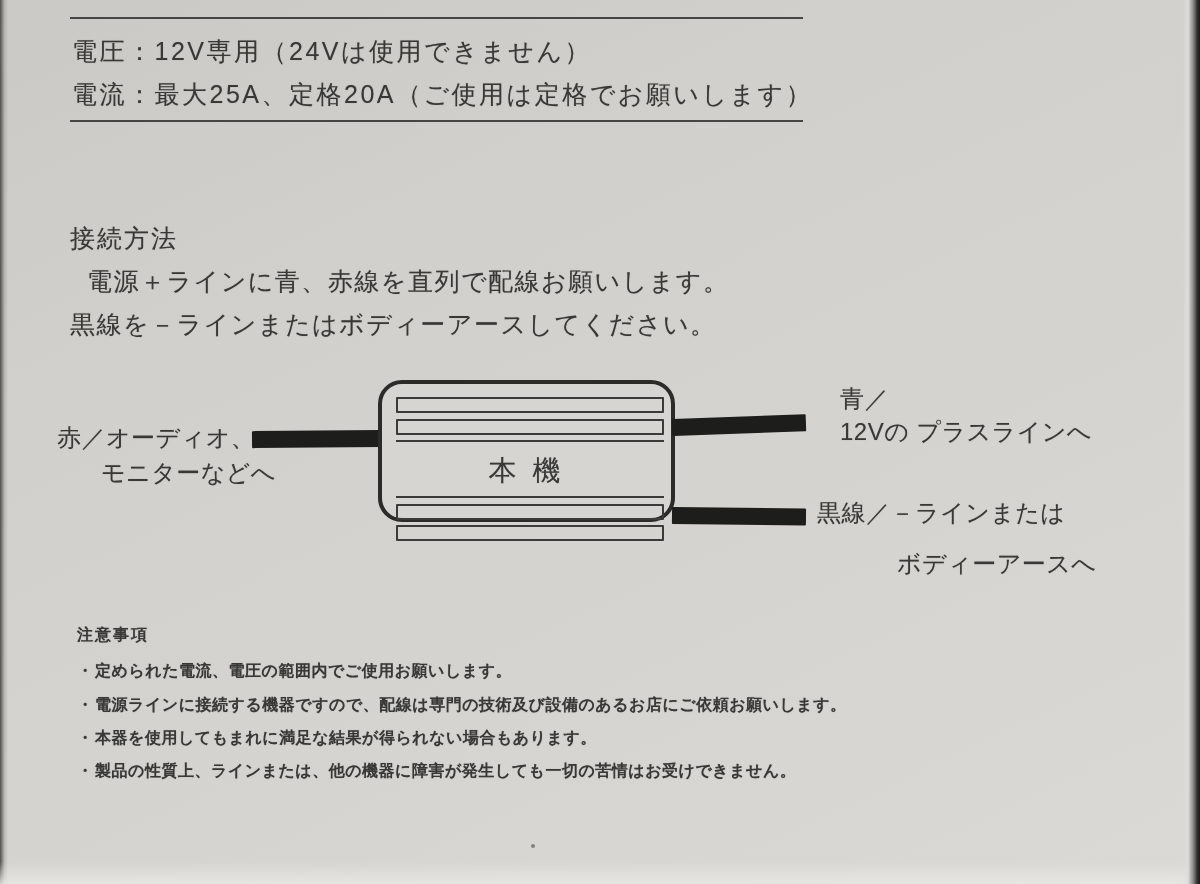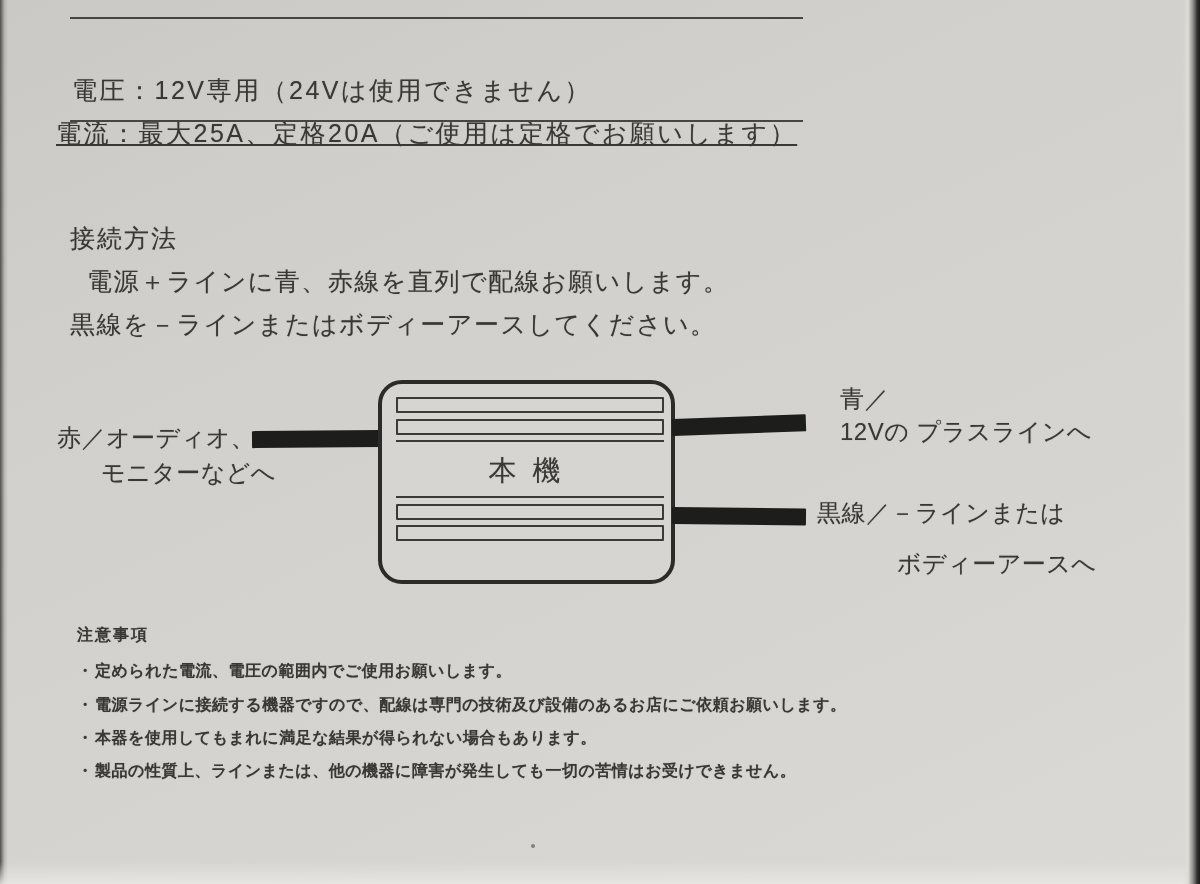--- a/index.html
+++ b/index.html
@@ -10,21 +10,21 @@
     overflow: hidden;
     background: linear-gradient(155deg, #cac9c5 0%, #d1d0cc 30%, #d5d4d0 65%, #dad9d5 100%);
     font-family: "Liberation Sans", "DejaVu Sans", sans-serif;
     color: #383836;
   }
   .txt {
     position: absolute;
     white-space: pre;
     text-shadow: 0 0 1px rgba(56,56,54,0.35);
   }
-  .spec    { font-size: 25px; letter-spacing: 2.5px; margin-top: 39px; }
+  .spec    { font-size: 25px; letter-spacing: 2.5px; }
   .heading { font-size: 25px; letter-spacing: 2px; }
   .bodyln  { font-size: 25px; letter-spacing: 1.5px; }
   .dlabel  { font-size: 24px; letter-spacing: 0.5px; }
   .note    { font-size: 16px; letter-spacing: 0.5px; font-weight: bold; }
   .note .bullet { display: inline-block; width: 18px; }
   .rule {
     position: absolute;
     left: 70px;
     width: 733px;
     height: 2px;
@@ -34,21 +34,21 @@
     position: absolute;
     height: 17px;
     background: #1d1d1b;
     border-radius: 1px;
   }
   .device-box {
     position: absolute;
     left: 378px;
     top: 380px;
     width: 297px;
-    height: 204px;
+    height: 142px;
     box-sizing: border-box;
     border: 4px solid #2b2b29;
     border-radius: 24px;
     background: #d6d5d1;
     text-decoration: underline;
   }
   .stripe {
     position: absolute;
     left: 14px;
     width: 268px;
@@ -101,21 +101,21 @@
     opacity: 0.7;
   }
 </style>
 </head>
 <body>
 
 <div class="sheet">
 
   <div class="rule" style="top:17px;"></div>
   <div class="txt spec" style="left:72px; top:35px;">電圧：12V専用（24Vは使用できません）</div>
-  <div class="txt spec" style="left:56px; top:78px;text-decoration:underline;">電流：最大25A、定格20A（ご使用は定格でお願いします）</div>
+  <div class="txt spec" style="left:72px; top:78px;">電流：最大25A、定格20A（ご使用は定格でお願いします）</div>
   <div class="rule" style="top:120px;"></div>
 
   <div class="txt heading" style="left:70px; top:222px;">接続方法</div>
   <div class="txt bodyln" style="left:87px; top:265px;">電源＋ラインに青、赤線を直列で配線お願いします。</div>
   <div class="txt bodyln" style="left:70px; top:308px;">黒線を－ラインまたはボディーアースしてください。</div>
 
   <div class="txt dlabel" style="left:57px; top:422px;">赤／オーディオ、</div>
   <div class="txt dlabel" style="left:101px; top:457px;">モニターなどへ</div>
 
   <div class="wire" style="left:252px; top:430px; width:130px; transform:rotate(-0.5deg); transform-origin:right center;"></div>

